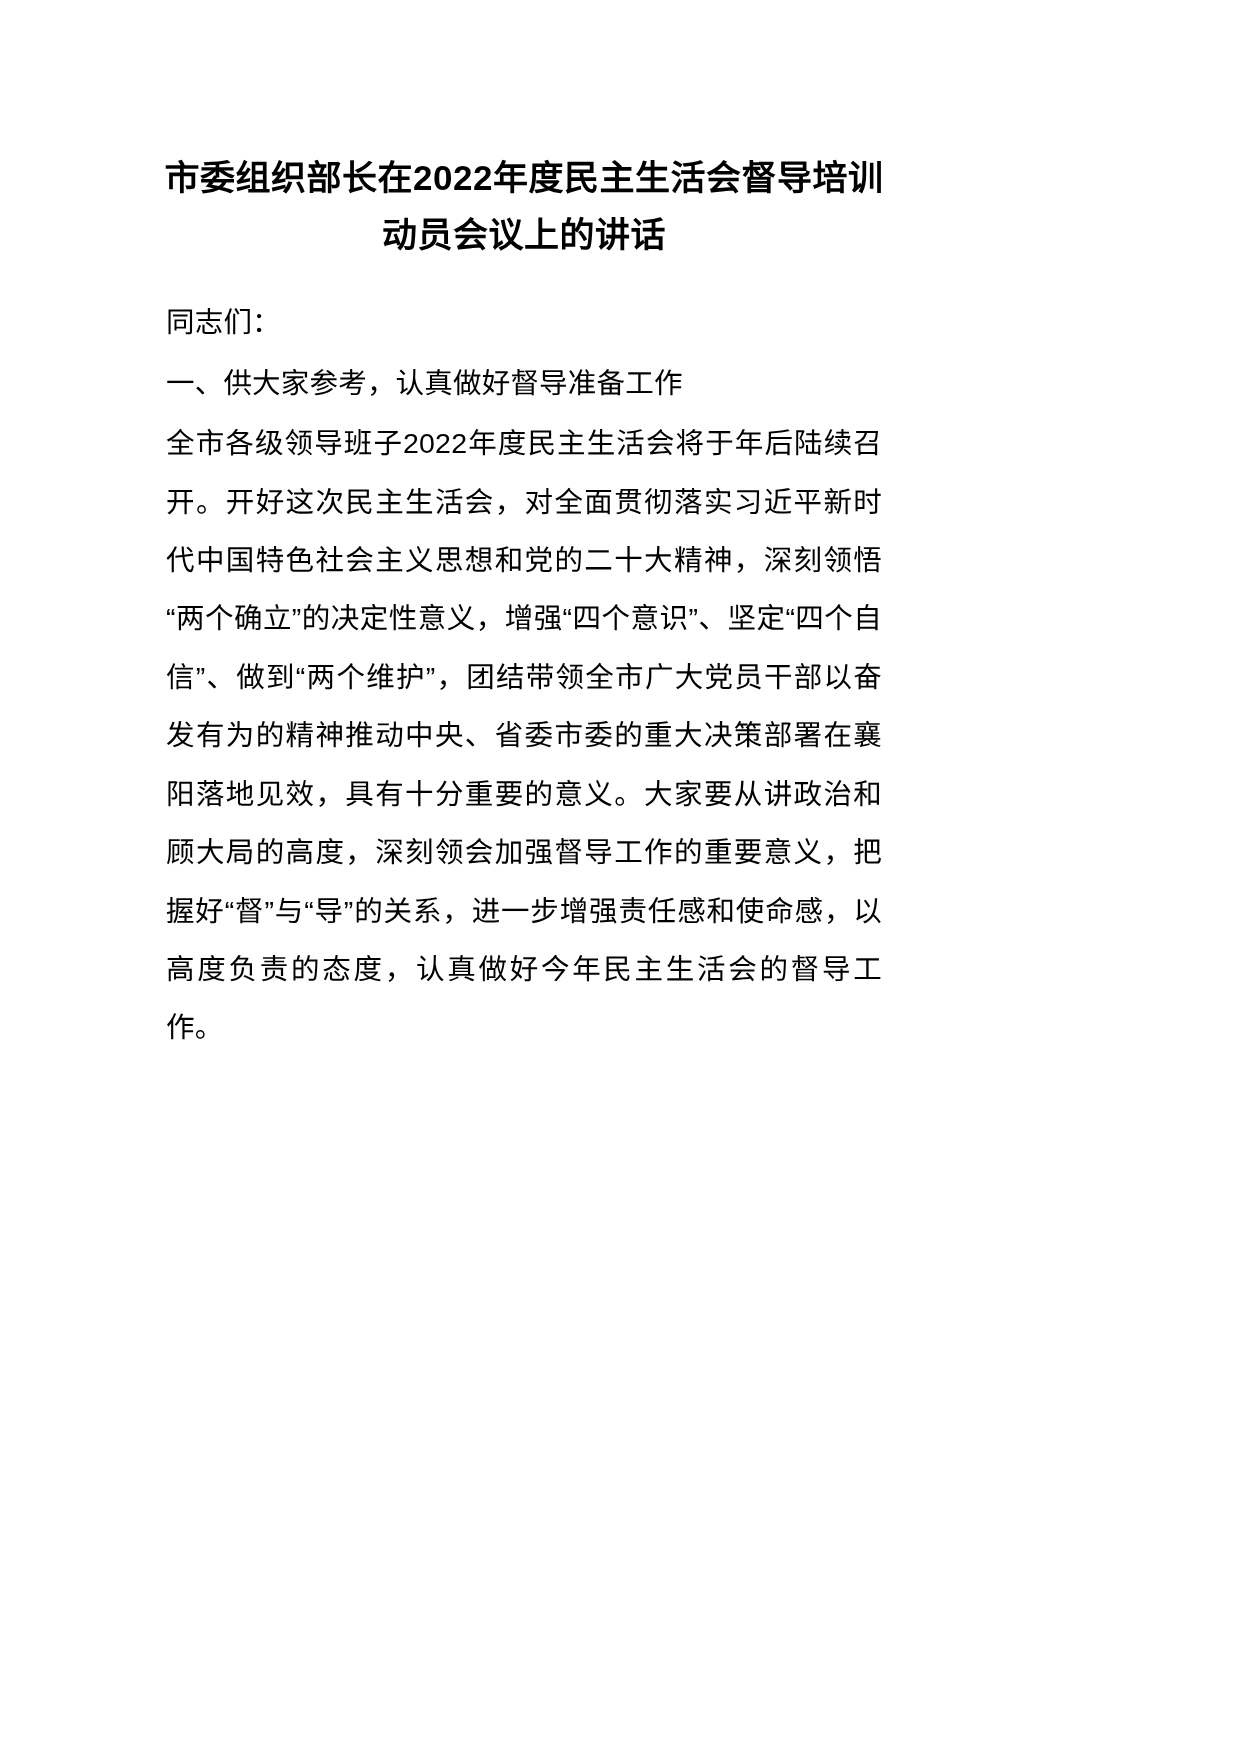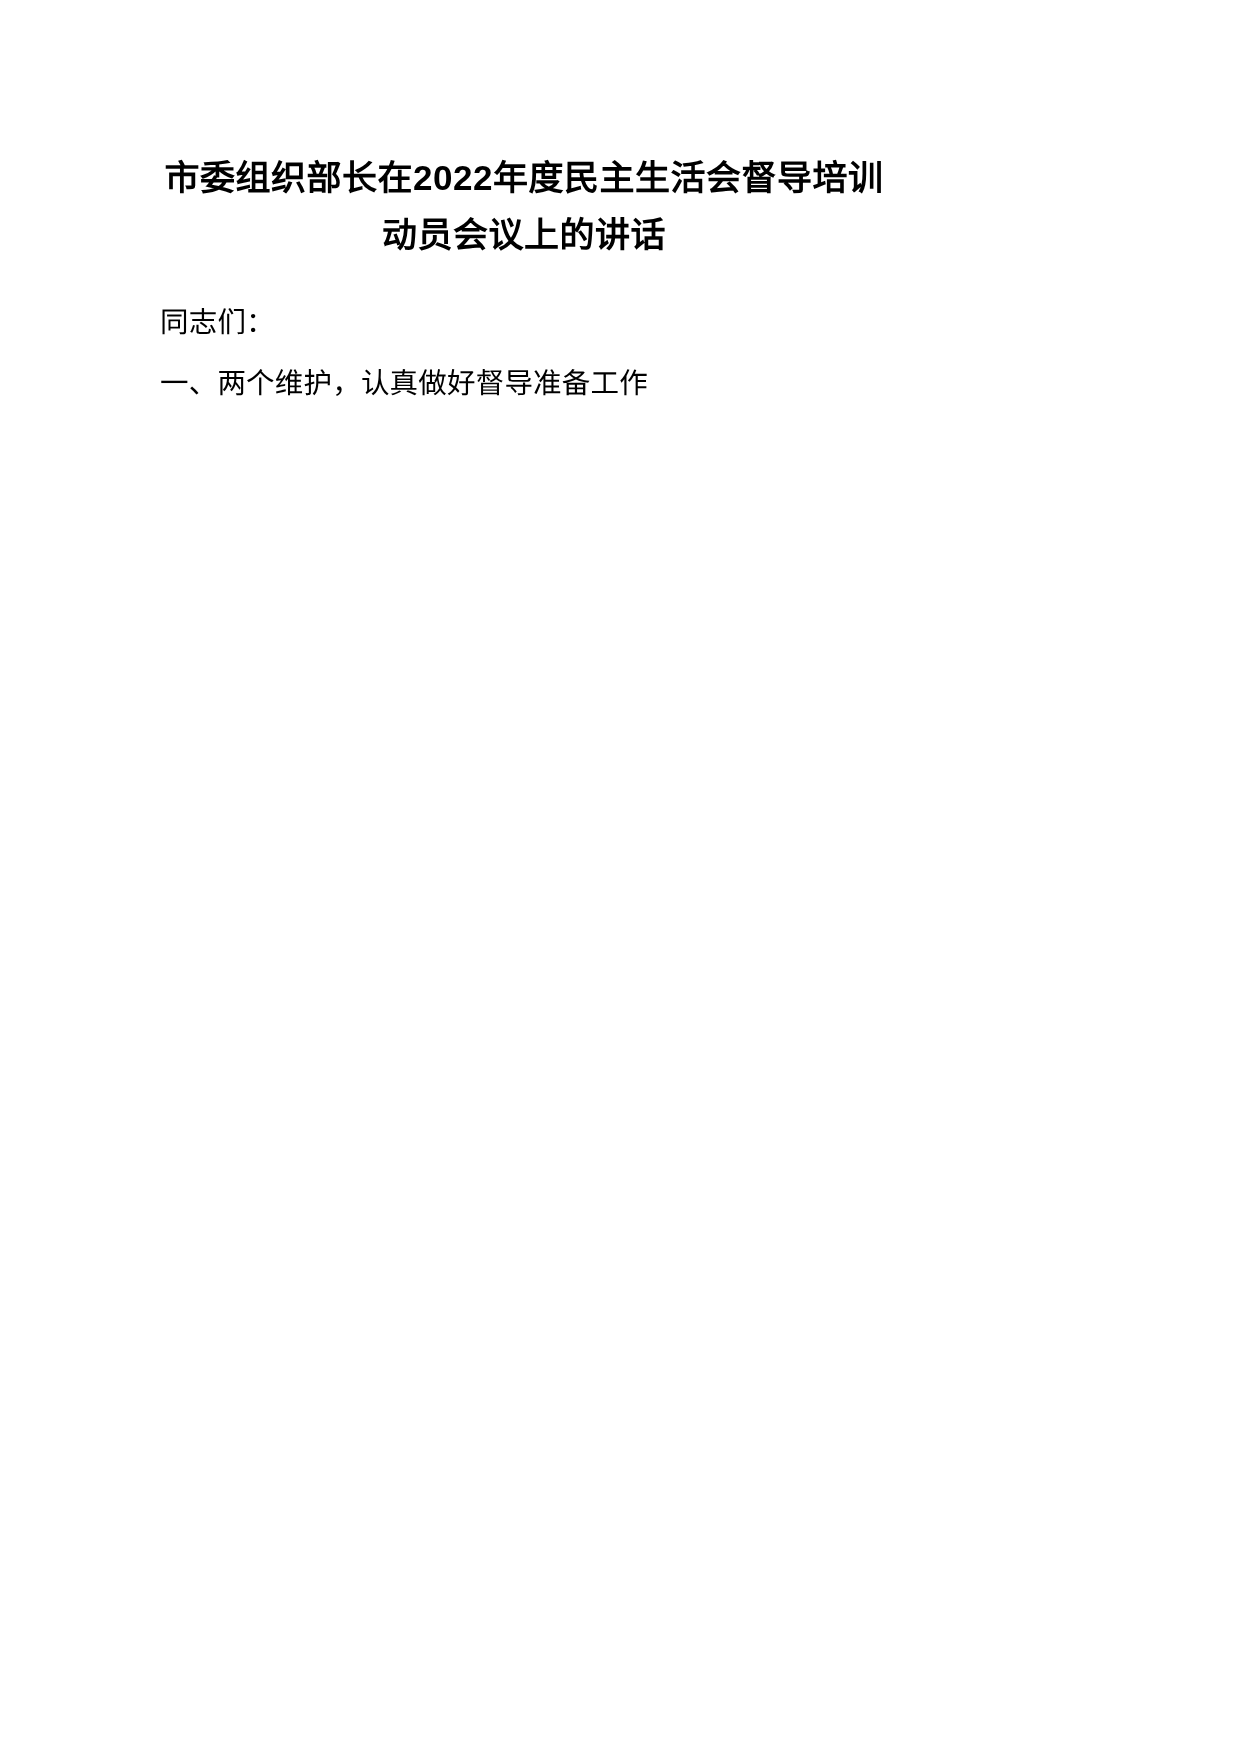--- a/index.html
+++ b/index.html
@@ -26,21 +26,21 @@
   .doc-title {
     margin: 0 0 30px 0;
     font-size: 35px;
     font-weight: bold;
     line-height: 1.62;
     text-align: center;
     letter-spacing: 0.5px;
     color: #000000;
   }
   .doc-body {
-    margin: 10px;
+    margin: 16px;
   }
   .para {
     margin: 0 0 2px 0;
     font-size: 28.5px;
     line-height: 2.05;
     text-align: justify;
     text-justify: inter-ideograph;
     letter-spacing: 0.2px;
     color: #000000;
     word-break: break-all;
@@ -61,19 +61,20 @@
 
 <div class="page">
 
   <h1 class="doc-title">市委组织部长在2022年度民主生活会督导培训动员会议上的讲话</h1>
 
   <div class="doc-body">
 
     <p class="para salutation">同志们：</p>
 
 
-    <p class="para heading">一、两个维护，认真做好督导准备工作</p>
+    <p class="para heading">一、供大家参考，认真做好督导准备工作</p>
 
+    <p class="para">全市各级领导班子2022年度民主生活会将于年后陆续召开。开好这次民主生活会，对全面贯彻落实习近平新时代中国特色社会主义思想和党的二十大精神，深刻领悟“两个确立”的决定性意义，增强“四个意识”、坚定“四个自信”、做到“两个维护”，团结带领全市广大党员干部以奋发有为的精神推动中央、省委市委的重大决策部署在襄阳落地见效，具有十分重要的意义。大家要从讲政治和顾大局的高度，深刻领会加强督导工作的重要意义，把握好“督”与“导”的关系，进一步增强责任感和使命感，以高度负责的态度，认真做好今年民主生活会的督导工作。</p>
 
 
   </div>
 
 </div>
 
 </body></html>

